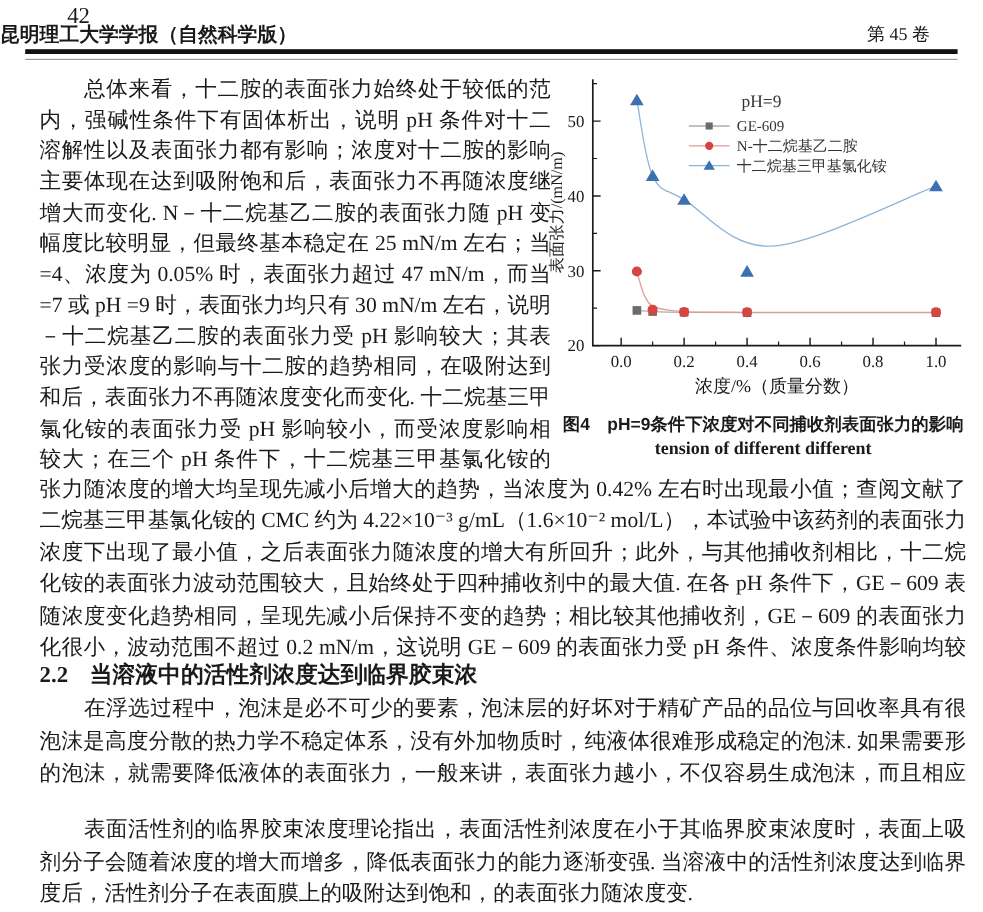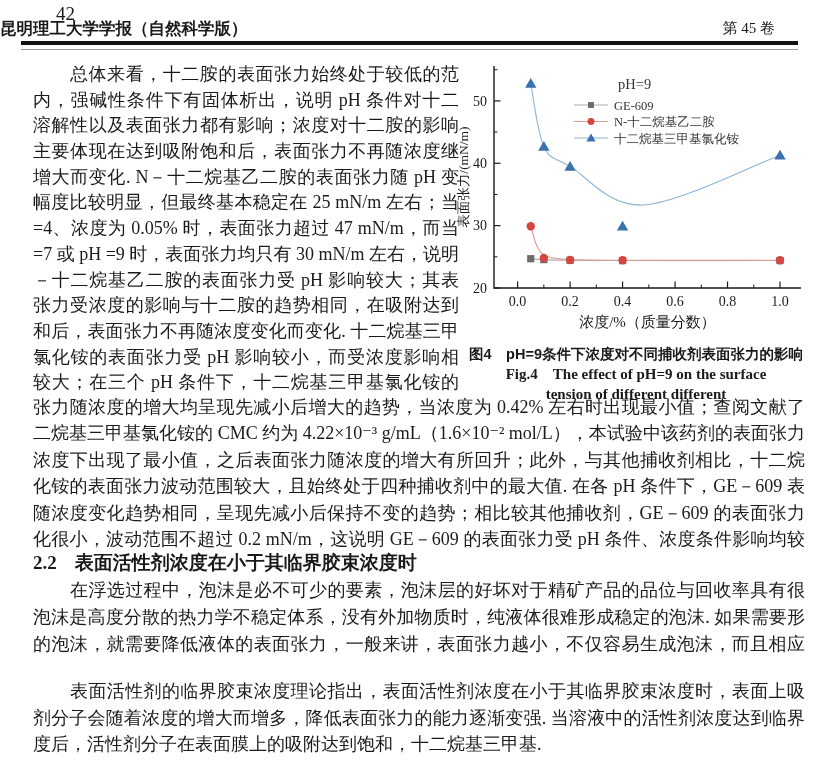--- a/index.html
+++ b/index.html
@@ -120,40 +120,39 @@
     <line x1="118" y1="63.5" x2="152" y2="63.5" stroke="#dc9d97" stroke-width="1.1"></line>
     <circle cx="135" cy="63.5" r="3.444" fill="#d6453f"></circle>
     <text x="158" y="68" font-size="12.5" fill="#333">N-十二烷基乙二胺</text>
     <line x1="118" y1="80" x2="152" y2="80" stroke="#8db5d8" stroke-width="1.1"></line>
     <path d="M135 75.572 L139.674 83.526 L130.326 83.526 Z" fill="#3c70ae"></path>
     <text x="158" y="84.5" font-size="12.5" fill="#333">十二烷基三甲基氯化铵</text>
   </svg>
 
 <div class="abs caption">
   <div class="cap-cn">图4　pH=9条件下浓度对不同捕收剂表面张力的影响</div>
-  <div class="cap-en">Fig.4　The effect of pH=9 on the surface</div>
   <div class="cap-en">tension of different different</div>
 </div>
 
 <div class="abs textblock fullblock">
   <div class="line">张力随浓度的增大均呈现先减小后增大的趋势，当浓度为 0.42% 左右时出现最小值；查阅文献了解到，十</div>
   <div class="line">二烷基三甲基氯化铵的 CMC 约为 4.22×10⁻³ g/mL（1.6×10⁻² mol/L），本试验中该药剂的表面张力在该</div>
   <div class="line">浓度下出现了最小值，之后表面张力随浓度的增大有所回升；此外，与其他捕收剂相比，十二烷基三甲基氯</div>
   <div class="line">化铵的表面张力波动范围较大，且始终处于四种捕收剂中的最大值. 在各 pH 条件下，GE－609 表面张力</div>
   <div class="line">随浓度变化趋势相同，呈现先减小后保持不变的趋势；相比较其他捕收剂，GE－609 的表面张力随浓度变</div>
   <div class="line last">化很小，波动范围不超过 0.2 mN/m，这说明 GE－609 的表面张力受 pH 条件、浓度条件影响均较小.</div>
 </div>
 
 <div class="abs sect">
-  <span class="num">2.2</span><span>表面活性剂浓度在小于其临界胶束浓度时</span>
+  <span class="num">2.2</span><span>当溶液中的活性剂浓度达到临界胶束浓</span>
 </div>
 
 <div class="abs textblock p2">
   <div class="line ind">在浮选过程中，泡沫是必不可少的要素，泡沫层的好坏对于精矿产品的品位与回收率具有很大影响.</div>
   <div class="line">泡沫是高度分散的热力学不稳定体系，没有外加物质时，纯液体很难形成稳定的泡沫. 如果需要形成稳定</div>
   <div class="line">的泡沫，就需要降低液体的表面张力，一般来讲，表面张力越小，不仅容易生成泡沫，而且相应的泡沫稳定</div>
 </div>
 
 <div class="abs textblock p3">
   <div class="line ind">表面活性剂的临界胶束浓度理论指出，表面活性剂浓度在小于其临界胶束浓度时，表面上吸附的活性</div>
   <div class="line">剂分子会随着浓度的增大而增多，降低表面张力的能力逐渐变强. 当溶液中的活性剂浓度达到临界胶束浓</div>
-  <div class="line last">度后，活性剂分子在表面膜上的吸附达到饱和，十二烷基三甲基.</div>
+  <div class="line last">度后，活性剂分子在表面膜上的吸附达到饱和，的表面张力随浓度变.</div>
 </div>
 
 </body></html>

